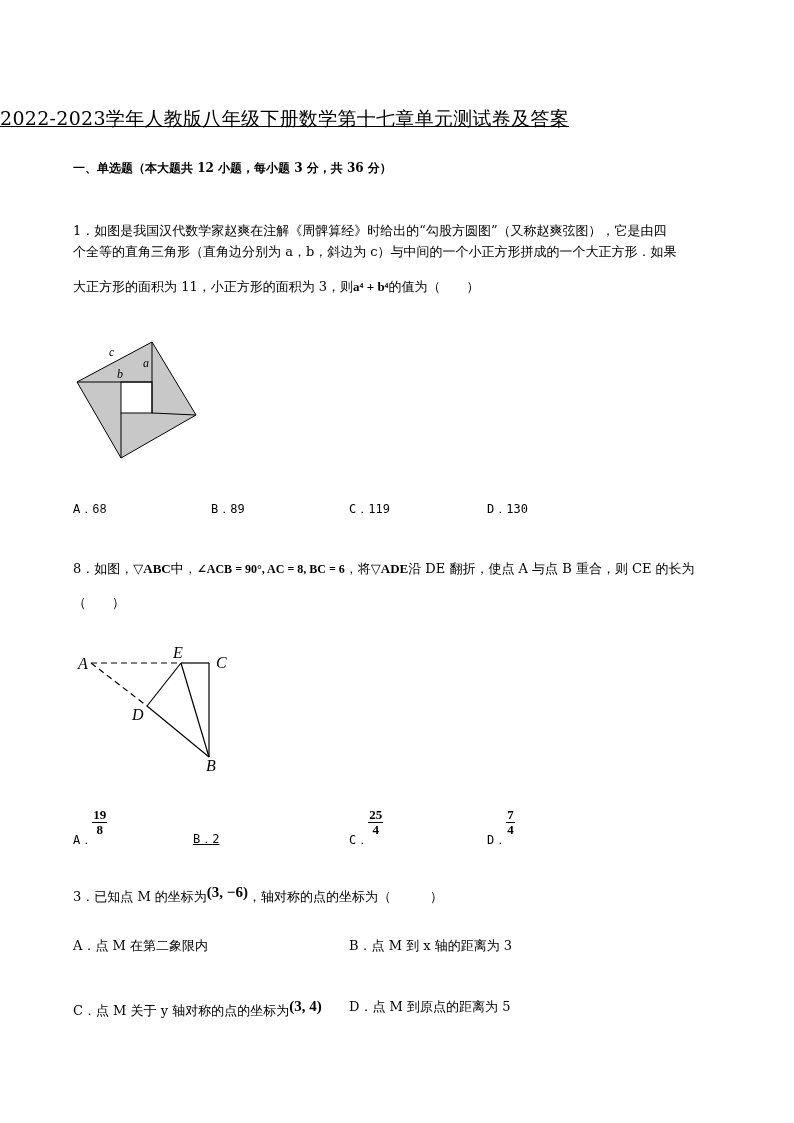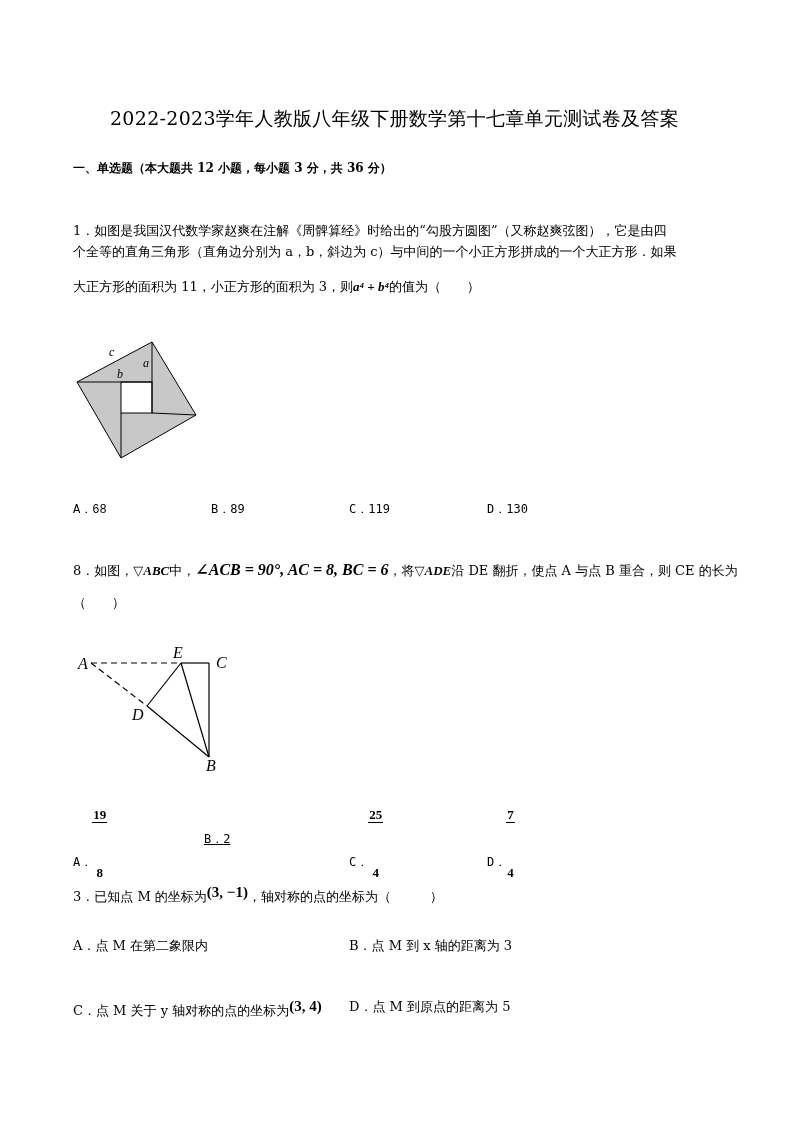--- a/index.html
+++ b/index.html
@@ -1,25 +1,25 @@
 <!DOCTYPE html>
 <html><head>
 <meta charset="utf-8">
 <style>
   html, body { margin: 0; padding: 0; background: #ffffff; }
   body { width: 794px; height: 1123px; position: relative; overflow: hidden;
          font-family: "DejaVu Serif", "Liberation Serif", serif; color: #000; }
   .abs { position: absolute; white-space: nowrap; }
-  .title { left: 0; width: 789px; top: 106px; text-align: center; font-size: 19px; letter-spacing: 0.3px; }
+  .title { left: 0; width: 789px; top: 106px; text-align: left; font-size: 19px; letter-spacing: 0.3px; text-decoration: underline; }
   .section { left: 73px; top: 160px; font-size: 12px; font-weight: bold; }
   .txt { font-size: 13px; }
   .opt { font-size: 12px; font-family: "DejaVu Sans Mono", "Liberation Mono", monospace; }
-  .math { font-family: "Liberation Serif", "DejaVu Serif", serif; font-weight: bold; font-style: italic; font-size: 13px; }
+  .math { font-family: "Liberation Serif", "DejaVu Serif", serif; font-weight: bold; font-size: 13px; }
   .mathb { font-family: "Liberation Serif", "DejaVu Serif", serif; font-weight: bold; font-size: 15px; }
-  .frac { display: inline-flex; flex-direction: column; align-items: center; font-family: "Liberation Serif", serif; font-weight: bold; font-size: 13px; line-height: 14px; vertical-align: middle; gap: 43px; }
+  .frac { display: inline-flex; flex-direction: column; align-items: center; font-family: "Liberation Serif", serif; font-weight: bold; font-size: 13px; line-height: 14px; vertical-align: middle; }
   .frac .num { border-bottom: 1.2px solid #000; padding: 0 1px; }
 </style>
 </head>
 <body>
 
 <div class="abs title">2022-2023学年人教版八年级下册数学第十七章单元测试卷及答案</div>
 <div class="abs section">一、单选题（本大题共 12 小题，每小题 3 分，共 36 分）</div>
 
 <div class="abs txt" style="left:73px; top:222px;">1．如图是我国汉代数学家赵爽在注解《周髀算经》时给出的“勾股方圆图”（又称赵爽弦图），它是由四</div>
 <div class="abs txt" style="left:73px; top:243px;">个全等的直角三角形（直角边分别为 a，b，斜边为 c）与中间的一个小正方形拼成的一个大正方形．如果</div>
@@ -39,21 +39,21 @@
   <text x="71" y="32" font-size="12" font-style="italic" font-family="Liberation Serif, serif">a</text>
   <text x="45" y="43" font-size="12" font-style="italic" font-family="Liberation Serif, serif">b</text>
 </svg>
 
 <div class="abs opt" style="left:73px; top:501px;font-family:Liberation Mono, monospace;"><span>A．</span><span>68</span></div>
 <div class="abs opt" style="left:211px; top:501px;"><span>B．</span><span>89</span></div>
 <div class="abs opt" style="left:349px; top:501px;text-align:right;"><span>C．</span><span>119</span></div>
 <div class="abs opt" style="left:487px; top:501px;"><span>D．</span><span>130</span></div>
 
 <div class="abs txt" style="left:73px; top:560px;">
-  <span>8．如图，</span><span class="math">▽ABC</span><span>中，</span><span class="math" style="font-size:16px">∠ACB = 90°, AC = 8, BC = 6</span><span>，将</span><span class="math">▽ADE</span><span>沿 DE 翻折，使点 A 与点 B 重合，则 CE 的长为</span>
+  <span>8．如图，</span><span class="math">▽ABC</span><span>中，</span><span class="math" style="font-size:12px">∠ACB = 90°, AC = 8, BC = 6</span><span>，将</span><span class="math">▽ADE</span><span>沿 DE 翻折，使点 A 与点 B 重合，则 CE 的长为</span>
 </div>
 <div class="abs txt" style="left:73px; top:594px;">（　　）</div>
 
 <svg class="abs" style="left:72px; top:640px;" width="170" height="140">
   <line x1="19" y1="23" x2="109" y2="23" stroke="#000" stroke-width="1.2" stroke-dasharray="6,4"></line>
   <line x1="19" y1="23" x2="75" y2="66" stroke="#000" stroke-width="1.2" stroke-dasharray="6,4"></line>
   <line x1="109" y1="23" x2="137" y2="23" stroke="#000" stroke-width="1.2"></line>
   <line x1="137" y1="23" x2="137" y2="117" stroke="#000" stroke-width="1.2"></line>
   <line x1="109" y1="23" x2="137" y2="117" stroke="#000" stroke-width="1.2"></line>
   <line x1="109" y1="23" x2="75" y2="66" stroke="#000" stroke-width="1.2"></line>
@@ -64,35 +64,35 @@
   <text x="60" y="80" font-size="16" font-style="italic" font-family="Liberation Serif, serif">D</text>
   <text x="134" y="131" font-size="16" font-style="italic" font-family="Liberation Serif, serif">B</text>
 </svg>
 
 <div class="abs opt" style="left:73px; top:808px;">
   <span style="vertical-align:-18px">A．</span><span class="frac">
       <span class="num">19</span>
       <span>8</span>
     </span>
 </div>
-<div class="abs opt" style="left:204px; top:831px;text-decoration:underline;"><span>B．</span><span>2</span></div>
+<div class="abs opt" style="left:193px; top:831px;text-decoration:underline;"><span>B．</span><span>2</span></div>
 <div class="abs opt" style="left:349px; top:808px;">
   <span style="vertical-align:-18px">C．</span><span class="frac">
       <span class="num">25</span>
       <span>4</span>
     </span>
 </div>
 <div class="abs opt" style="left:487px; top:808px;">
   <span style="vertical-align:-18px">D．</span><span class="frac">
       <span class="num">7</span>
       <span>4</span>
     </span>
 </div>
 
 <div class="abs txt" style="left:73px; top:884px;">
-  <span>3．已知点 M 的坐标为</span><span class="mathb" style="vertical-align:4px">(3, −1)</span><span>，轴对称的点的坐标为（　　　）</span>
+  <span>3．已知点 M 的坐标为</span><span class="mathb" style="vertical-align:4px">(3, −6)</span><span>，轴对称的点的坐标为（　　　）</span>
 </div>
 <div class="abs txt" style="left:73px; top:937px;">A．点 M 在第二象限内</div>
 <div class="abs txt" style="left:349px; top:937px;">B．点 M 到 x 轴的距离为 3</div>
 <div class="abs txt" style="left:73px; top:998px;">
   <span>C．点 M 关于 y 轴对称的点的坐标为</span><span class="mathb" style="vertical-align:4px">(3, 4)</span>
 </div>
 <div class="abs txt" style="left:349px; top:998px;">D．点 M 到原点的距离为 5</div>
 
 </body></html>

